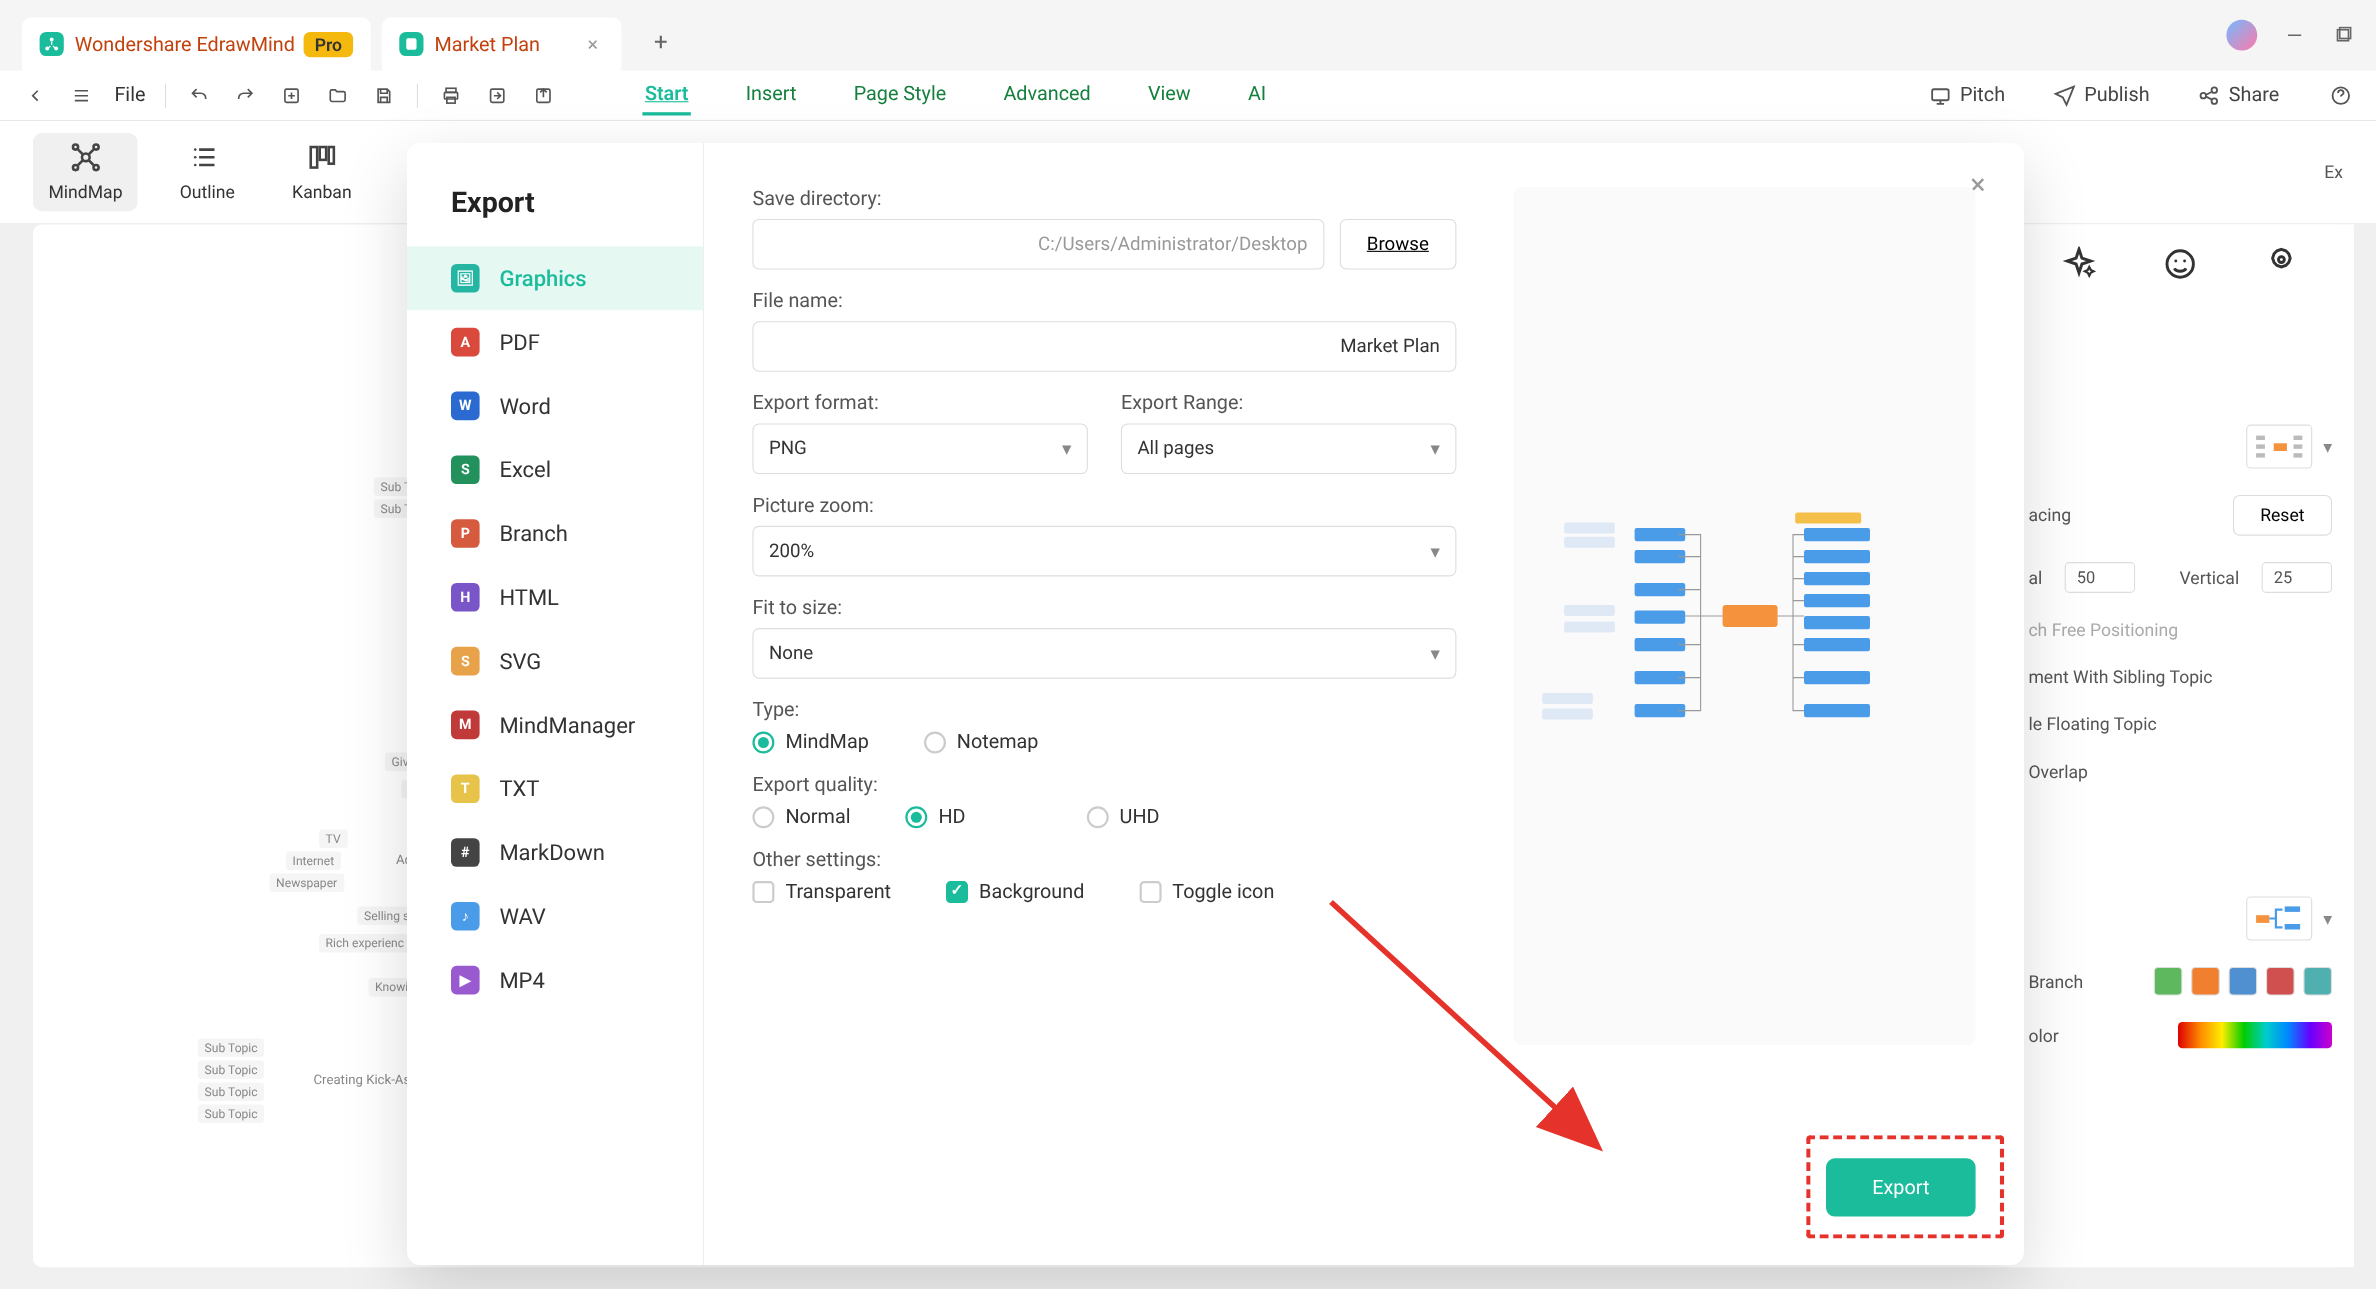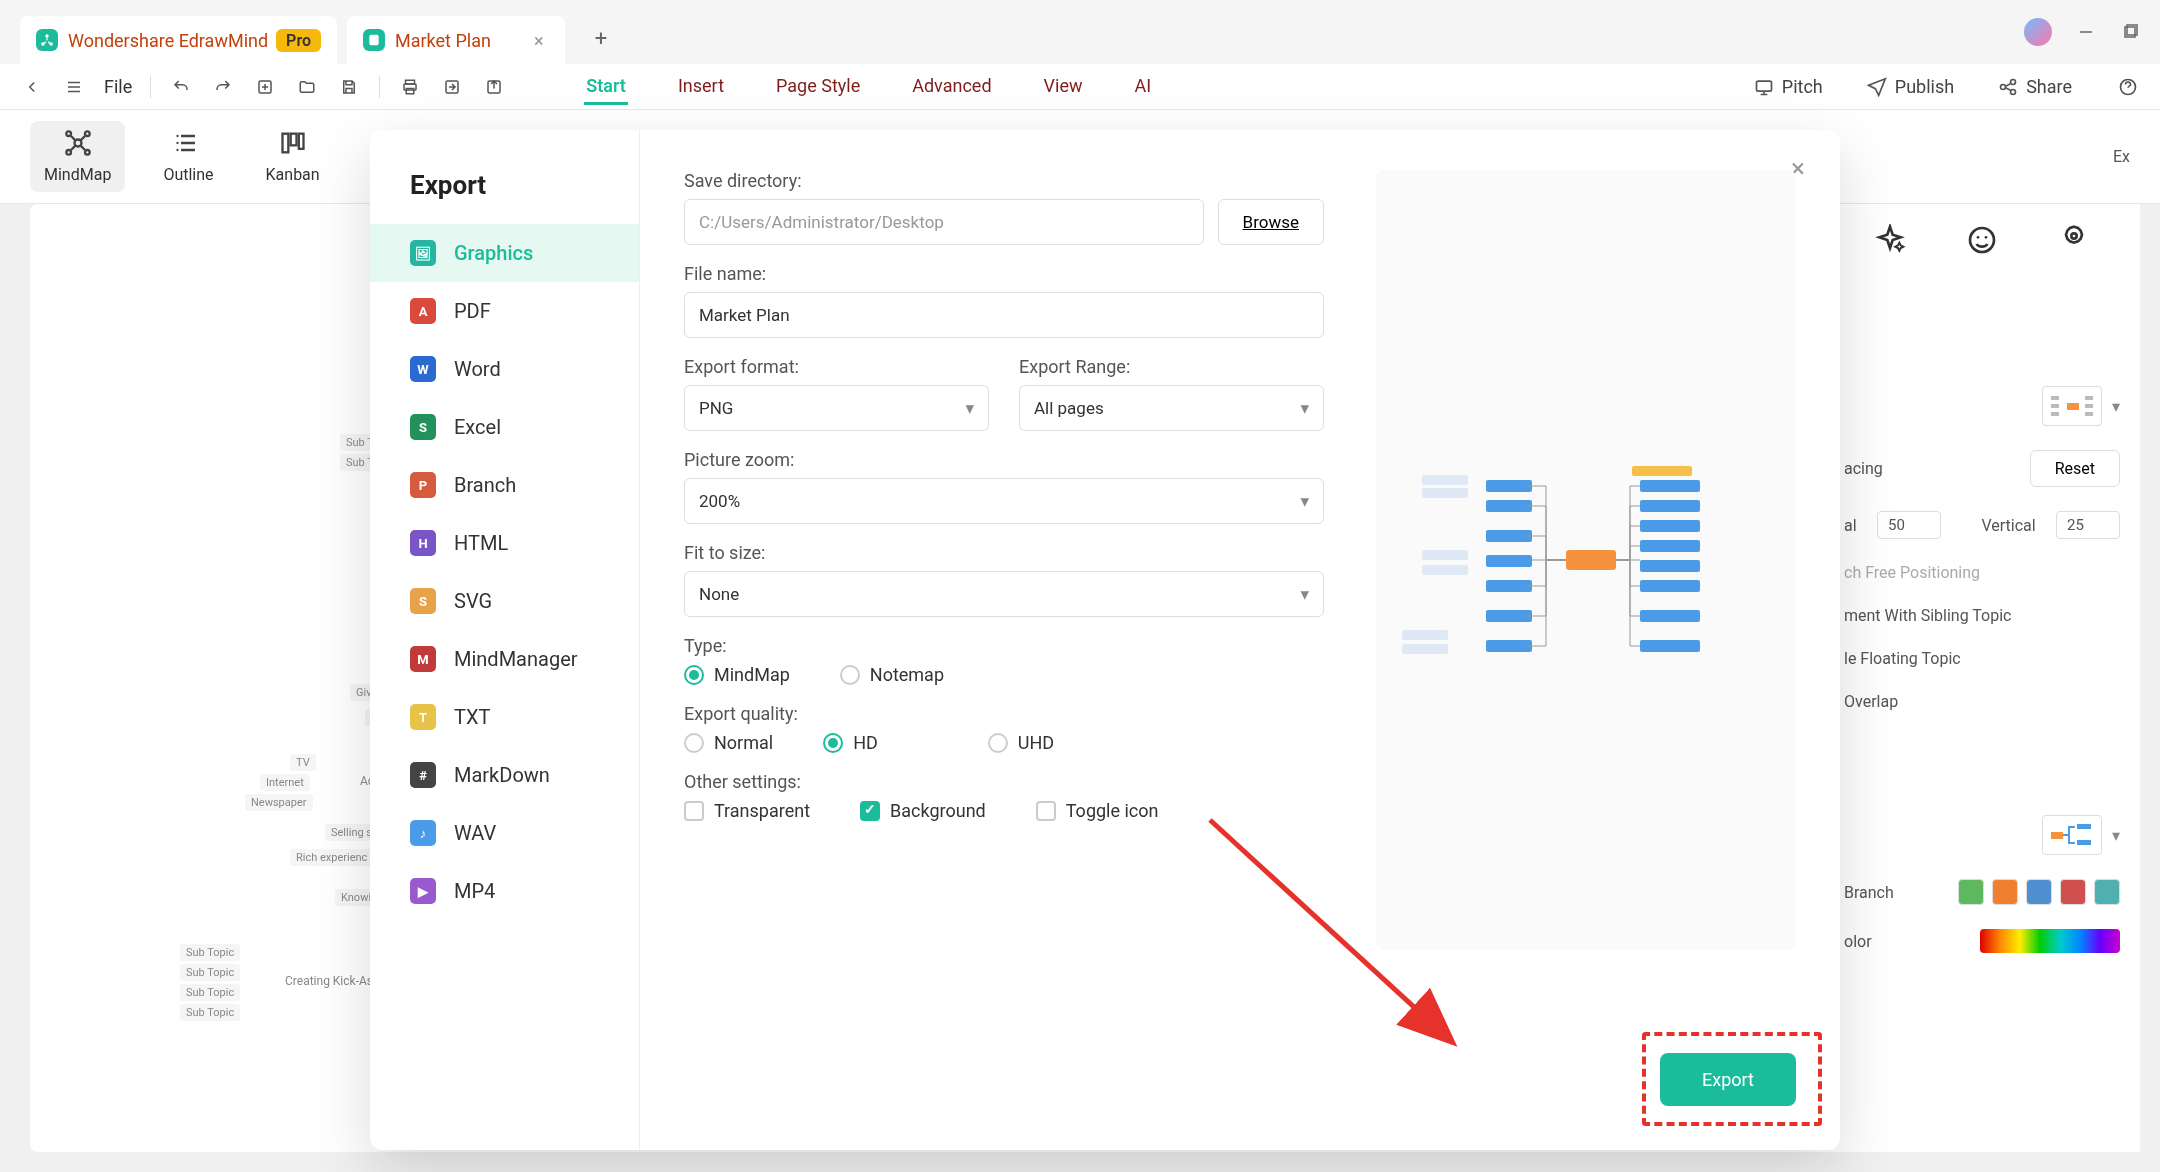--- a/index.html
+++ b/index.html
@@ -18,22 +18,22 @@
   .titlebar-right { margin-left: auto; display: flex; align-items: center; gap: 24px; }
   .avatar { width: 28px; height: 28px; border-radius: 50%; background: linear-gradient(135deg, #74b9ff, #fd79a8); }
   .win-ctrl { width: 20px; height: 20px; color: #666; display: flex; align-items: center; justify-content: center; }
 
   
   .toolbar { height: 46px; background: #fff; display: flex; align-items: center; padding: 0 20px; gap: 18px; border-bottom: 1px solid #e8e8e8; }
   .tb-icon { width: 24px; height: 24px; color: #555; display: flex; align-items: center; justify-content: center; font-size: 18px; }
   .tb-text { font-size: 18px; color: #333; }
   .tb-sep { width: 1px; height: 22px; background: #ddd; }
   .menu { display: flex; gap: 48px; margin-left: 60px; }
-  .menu-item { font-size: 18px; color: #7f1d1d; padding: 6px 2px; cursor: pointer; }
-  .menu-item.active { color: #1abc9c; font-weight: 600; border-bottom: 3px solid #1abc9c; }
+  .menu-item { font-size: 18px; color: #15803d; padding: 6px 2px; cursor: pointer; }
+  .menu-item.active { color: #1abc9c; font-weight: 600; border-bottom: 3px solid #1abc9c; text-decoration: underline; }
   .toolbar-right { margin-left: auto; display: flex; align-items: center; gap: 44px; }
   .tb-right-item { display: flex; align-items: center; gap: 8px; color: #444; font-size: 18px; }
 
   
   .viewmode-bar { background: #fff; height: 94px; display: flex; align-items: center; padding: 12px 30px; gap: 24px; border-bottom: 1px solid #e8e8e8; }
   .vm-btn { display: flex; flex-direction: column; align-items: center; gap: 8px; padding: 8px 14px; border-radius: 8px; }
   .vm-btn.active { background: #f0f0f0; }
   .vm-icon { width: 28px; height: 28px; color: #444; }
   .vm-label { font-size: 16px; color: #333; }
 
@@ -56,21 +56,21 @@
   .fmt-icon { width: 26px; height: 26px; border-radius: 5px; display: flex; align-items: center; justify-content: center; color: #fff; font-size: 13px; font-weight: bold; }
   .fmt-label { font-size: 20px; color: #333; }
   
   .dialog-main { flex: 1; padding: 40px 44px; position: relative; }
   .dialog-close { position: absolute; top: 24px; right: 28px; width: 28px; height: 28px; color: #999; font-size: 26px; cursor: pointer; display: flex; align-items: center; justify-content: center; }
   .form-row { margin-bottom: 18px; }
   .form-row.inline { display: flex; gap: 30px; }
   .form-row.inline > div { flex: 1; }
   .form-label { font-size: 18px; color: #555; margin-bottom: 8px; display: block; }
   .row-dir { display: flex; gap: 14px; }
-  .input { border: 1px solid #ddd; border-radius: 6px; padding: 12px 14px; font-size: 17px; color: #333; background: #fff; width: 100%; }
+  .input { border: 1px solid #ddd; border-radius: 6px; padding: 12px 14px; font-size: 17px; color: #333; background: #fff; width: 100%; text-align: right; }
   .input.readonly { color: #999; }
   .btn { border: 1px solid #ddd; border-radius: 6px; padding: 12px 24px; font-size: 17px; background: #fff; cursor: pointer; text-decoration: underline; }
   .select { border: 1px solid #ddd; border-radius: 6px; padding: 12px 14px; font-size: 17px; color: #333; background: #fff; width: 100%; position: relative; }
   .select::after { content: '▾'; position: absolute; right: 14px; color: #888; }
   
   .radio-row { display: flex; gap: 50px; align-items: center; }
   .radio-opt { display: flex; align-items: center; gap: 10px; }
   .radio { width: 20px; height: 20px; border-radius: 50%; border: 2px solid #ccc; position: relative; flex-shrink:0; }
   .radio.checked { border-color: #1abc9c; }
   .radio.checked::after { content: ''; position: absolute; width: 10px; height: 10px; background: #1abc9c; border-radius: 50%; top: 3px; left: 3px; }

